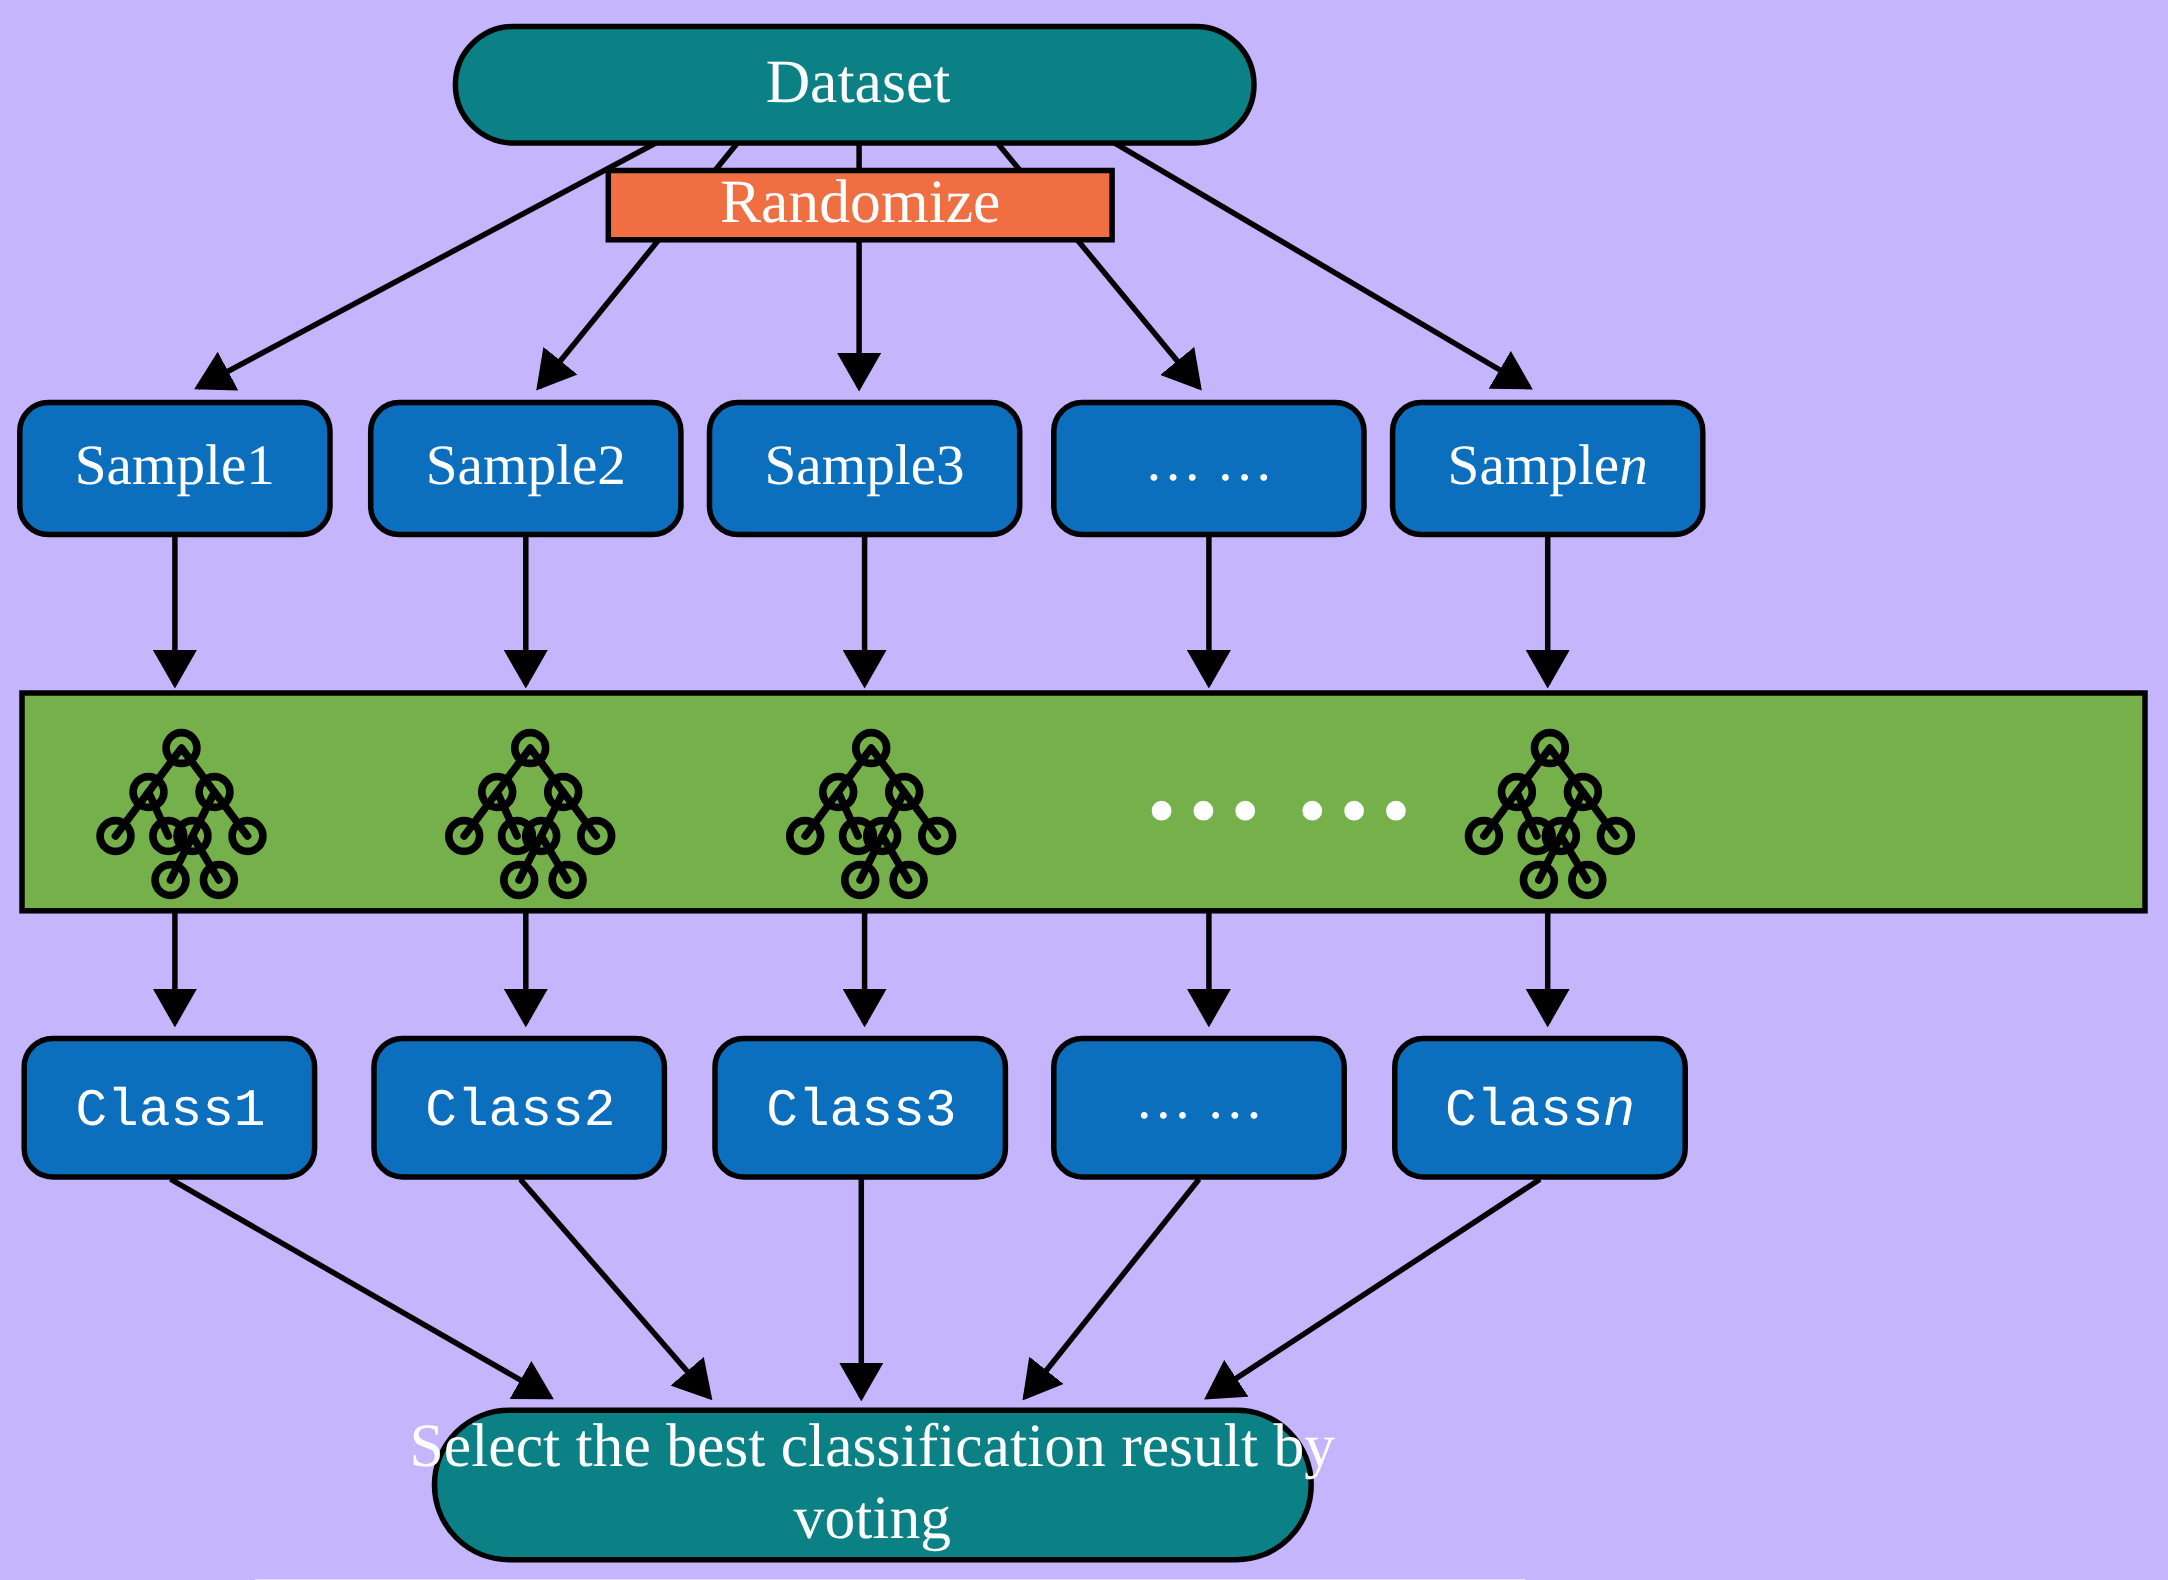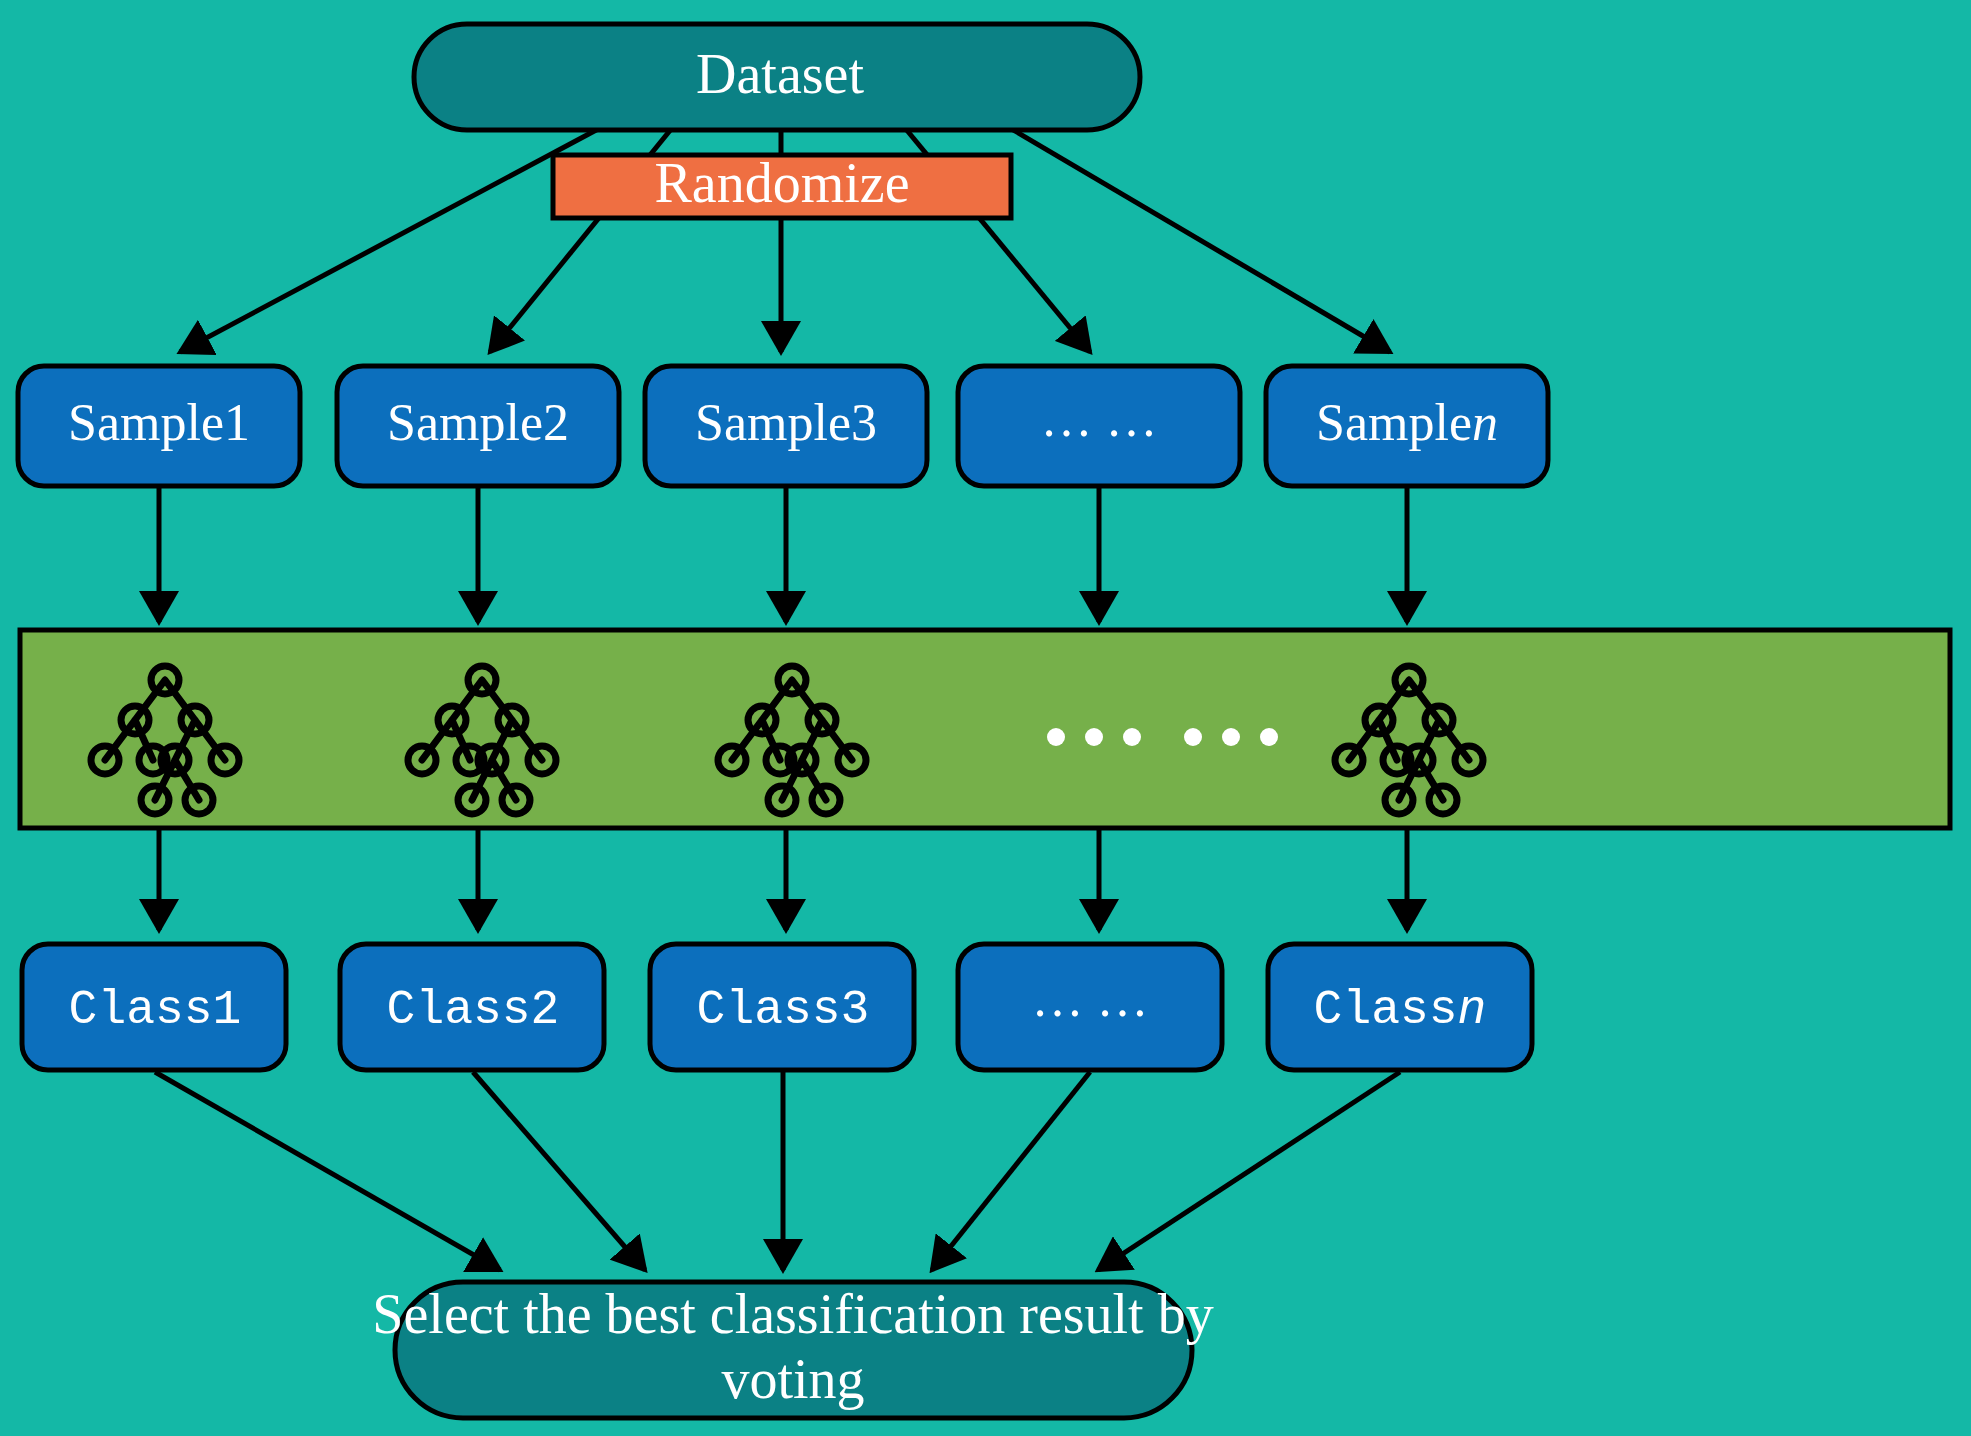--- a/index.html
+++ b/index.html
@@ -4,21 +4,21 @@
 <style>
   html, body {
     margin: 0;
     padding: 0;
     background: #ffffff;
   }
   #stage {
     position: relative;
     width: 1971px;
     height: 1436px;
-    background: #14b8a6;
+    background: #c4b5fd;
     overflow: hidden;
     font-family: "Liberation Serif", "DejaVu Serif", serif;
   }
   #diagram-svg {
     position: absolute;
     left: 0;
     top: 0;
     width: 1971px;
     height: 1436px;
   }

